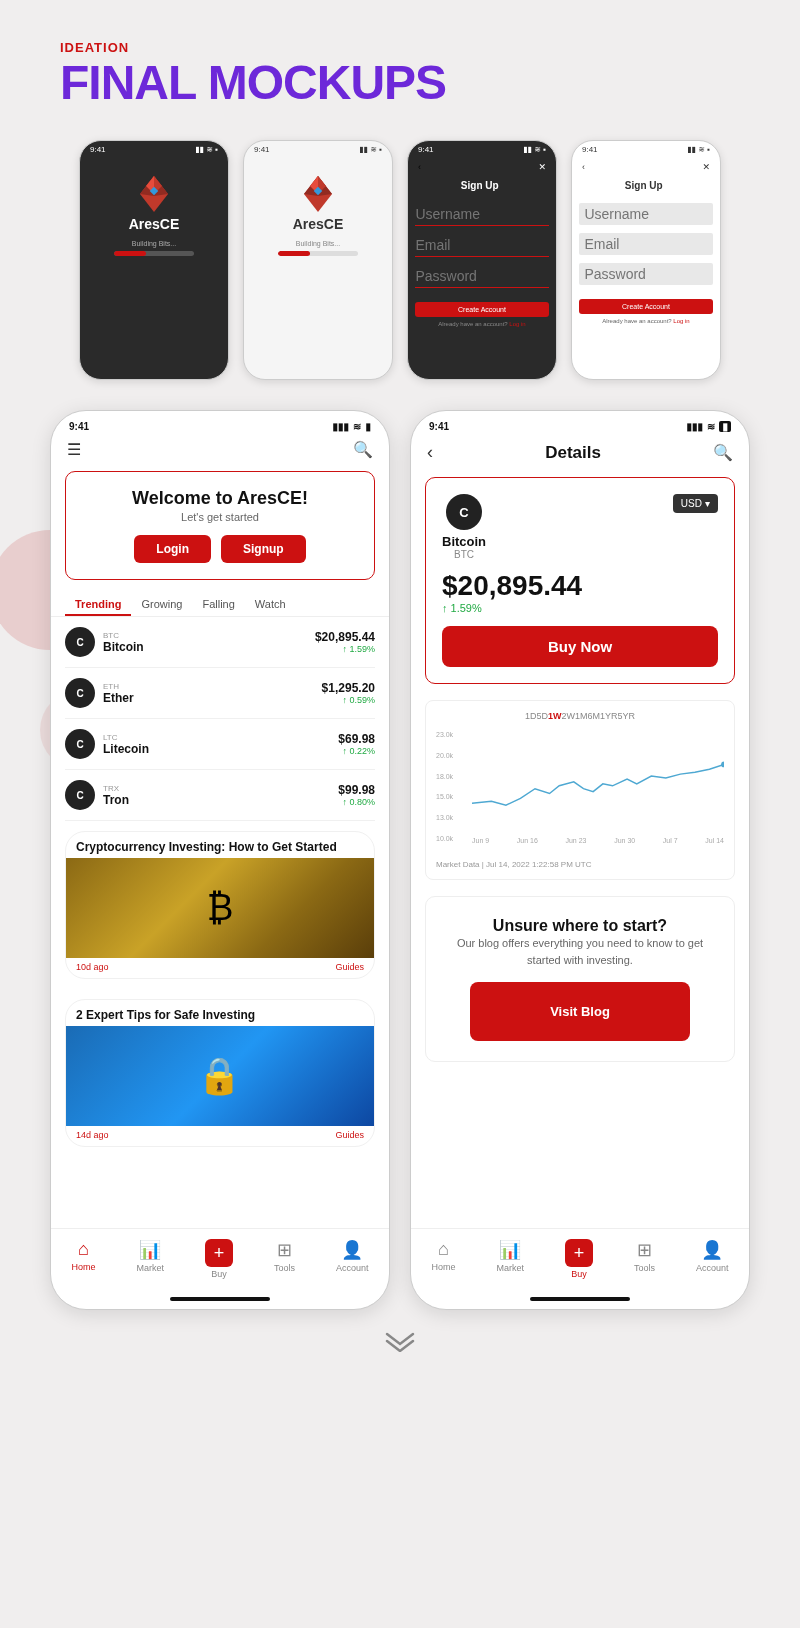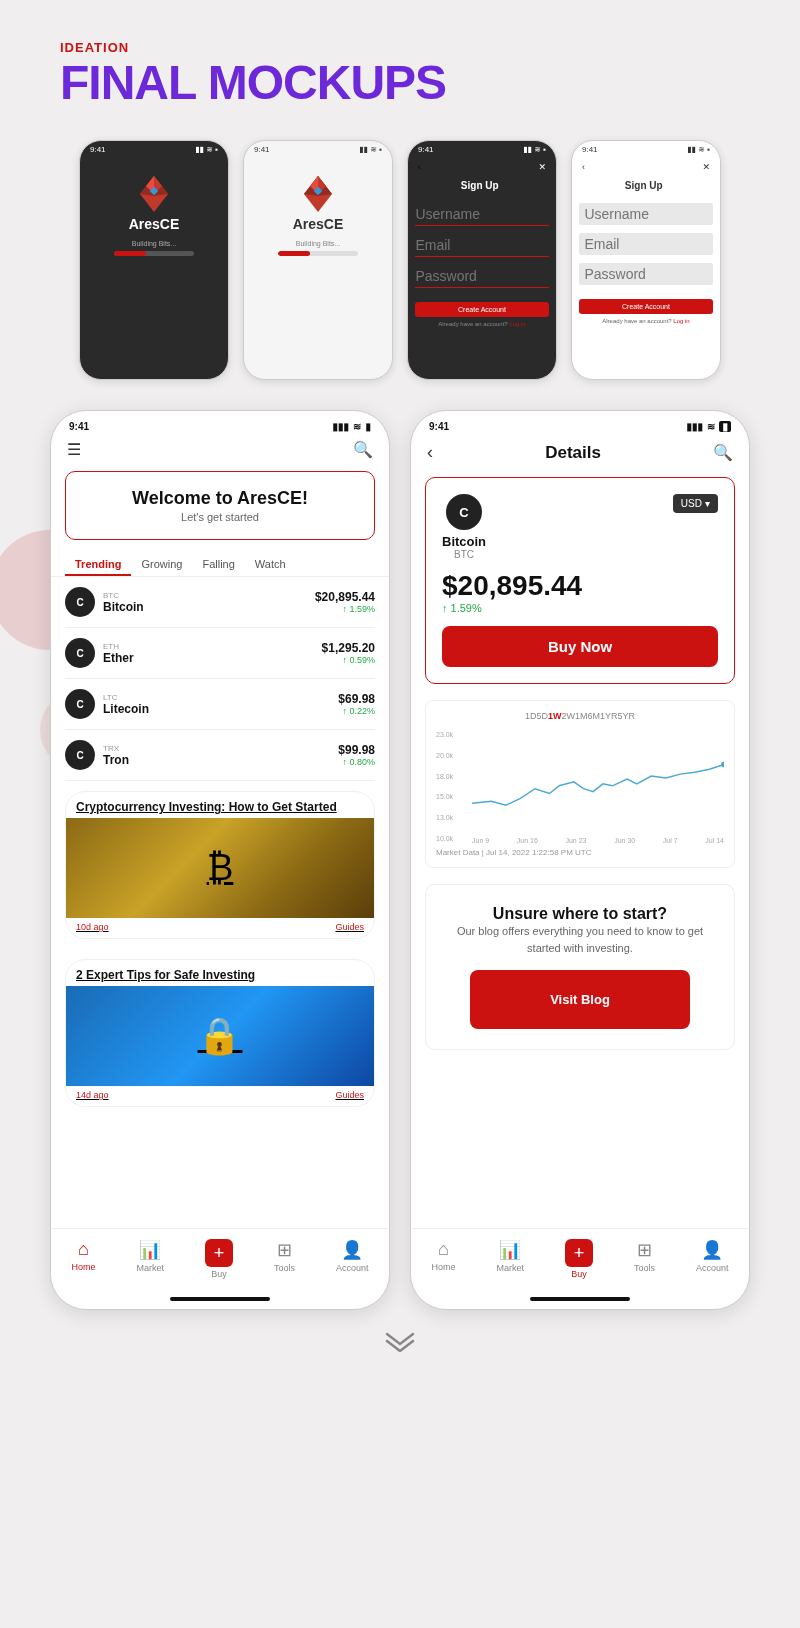--- a/index.html
+++ b/index.html
@@ -276,21 +276,20 @@
       color: #555;
       cursor: pointer;
     }
     .article-tab.active { color: #cc1111; border-bottom: 2px solid #cc1111; font-weight: 600; }
 
     .article-card {
       margin: 10px 14px;
       border-radius: 20px;
       overflow: hidden;
       border: 1px solid #f0f0f0;
-      text-decoration: underline;
     }
     .article-title { font-size: 12px; font-weight: 700; padding: 8px 10px 4px; color: #111; }
     .article-img-bitcoin {
       width: 100%;
       height: 100px;
       background: linear-gradient(135deg, #8B6914 0%, #C9A227 40%, #8B6914 70%, #5a3e0a 100%);
       display: flex;
       align-items: center;
       justify-content: center;
       font-size: 36px;
@@ -446,21 +445,21 @@
       color: #aaa;
       margin-top: 4px;
     }
     .chart-y-labels {
       display: flex;
       flex-direction: column;
       justify-content: space-between;
       font-size: 7px;
       color: #aaa;
     }
-    .market-data-text { font-size: 8px; color: #999; margin-top: 4px; }
+    .market-data-text { font-size: 8px; color: #999; margin-top: 16px; }
 
     
     .blog-card {
       margin: 8px 14px;
       border: 1px solid #eee;
       border-radius: 10px;
       padding: 20px 16px;
       text-align: center;
     }
     .blog-title { font-size: 16px; font-weight: 800; color: #111; }
@@ -597,20 +596,24 @@
     </div>
 
     <div class="lp-nav">
       <span class="hamburger-icon">☰</span>
       <span class="search-icon-top">🔍</span>
     </div>
 
     <div class="welcome-card">
       <div class="welcome-title">Welcome to AresCE!</div>
       <div class="welcome-sub">Let's get started</div>
+      <div class="welcome-btns">
+        <button class="btn-login">Login</button>
+        <button class="btn-signup">Signup</button>
+      </div>
     </div>
 
     <div class="tab-row">
       <div class="tab-item active">Trending</div>
       <div class="tab-item">Growing</div>
       <div class="tab-item">Falling</div>
       <div class="tab-item">Watch</div>
     </div>
 
     <div class="crypto-list">

